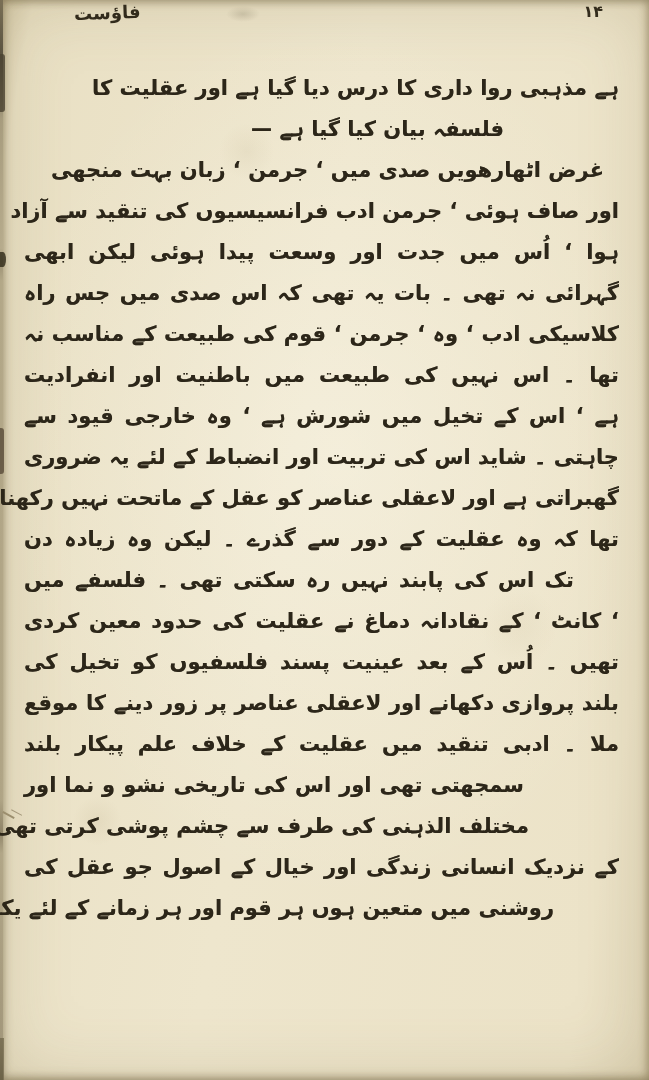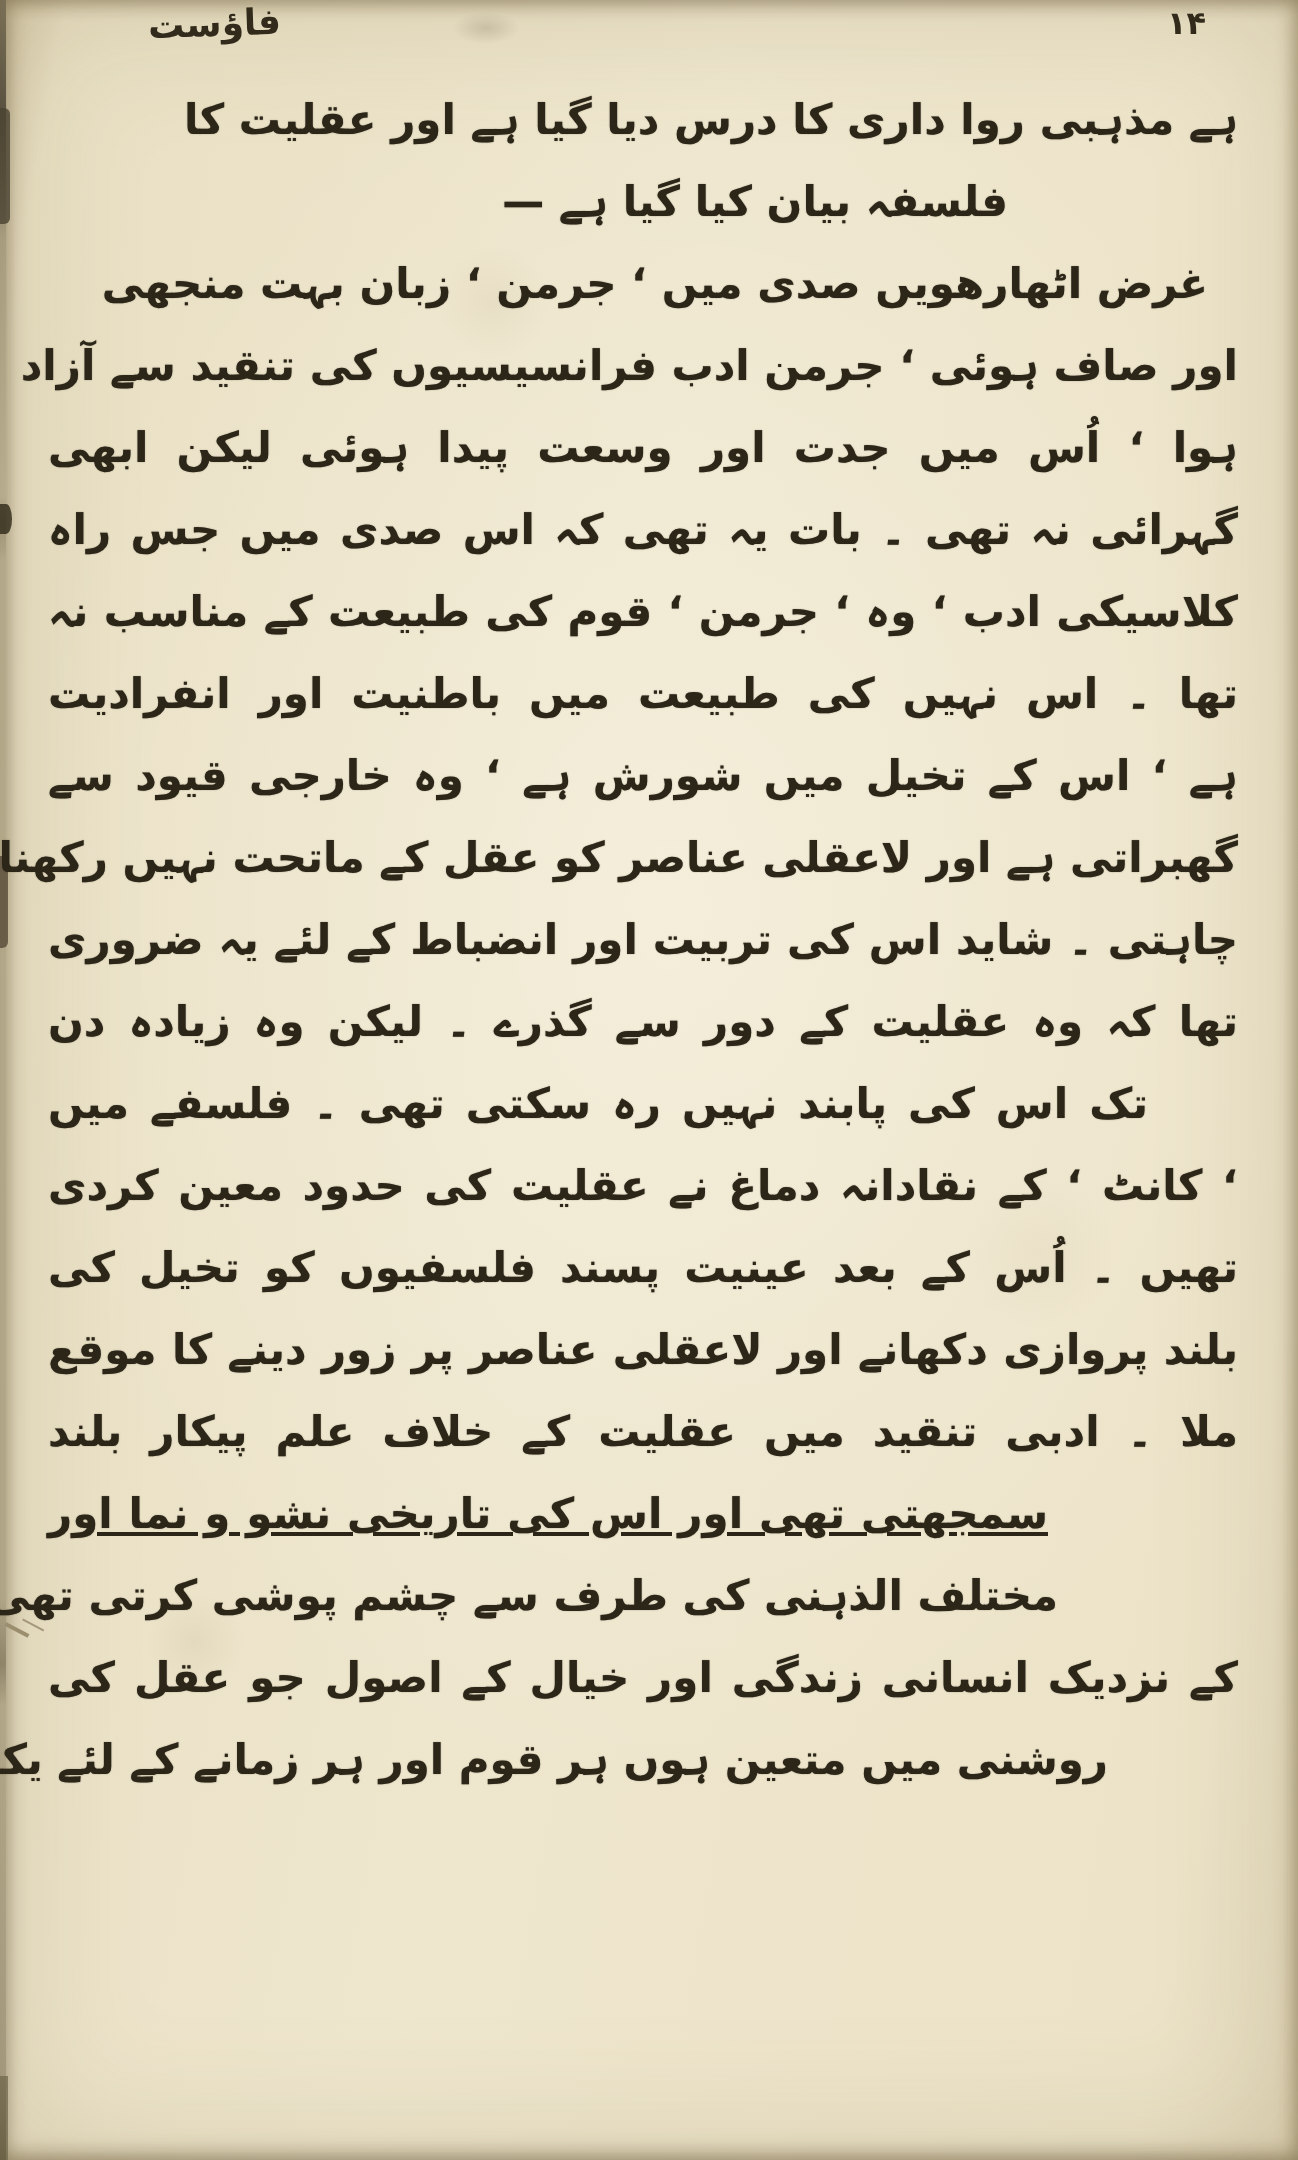--- a/index.html
+++ b/index.html
@@ -61,27 +61,27 @@
   .line{
     direction:rtl;unicode-bidi:embed;
     font-size:21px;font-weight:bold;
     height:41px;line-height:40px;
     text-align:justify;text-align-last:justify;
     white-space:nowrap;
     color:#2c2619;
     text-shadow:0 0 0.6px rgba(44,38,25,0.55);
     box-sizing:border-box;overflow:visible;
   }
-  .line.pl130{padding-left:128px;}
+  .line.pl130{padding-left:128px;margin-top:28px;}
   .line.pl135{padding-left:135px;}
   .line.pr15{padding-right:15px;}
   .line.pr45{padding-right:45px;}
   .line.pr65{padding-right:65px;}
   .line.pr90{padding-right:90px;}
-  .line.pr95{padding-right:95px;text-decoration:underline;}
+  .line.pr95{padding-right:95px;}
   .line.endline{text-align:left;text-align-last:right;padding-right:115px;}
 </style>
 </head>
 <body>
 
 <div class="paper">
   <div class="edge-left"></div>
   <div class="mark mark-topleft"></div>
   <div class="mark mark-blob"></div>
   <div class="mark mark-midbar"></div>
@@ -97,22 +97,22 @@
   <div class="textblock" id="textblock">
       <div class="line pl130" dir="rtl">ہے مذہبی روا داری کا درس دیا گیا ہے اور عقلیت کا</div>
       <div class="line endline" dir="rtl">فلسفہ بیان کیا گیا ہے —</div>
       <div class="line pl135 pr15" dir="rtl">غرض اٹھارھویں صدی میں ‘ جرمن ‘ زبان بہت منجھی</div>
       <div class="line" dir="rtl">اور صاف ہوئی ‘ جرمن ادب فرانسیسیوں کی تنقید سے آزاد</div>
       <div class="line" dir="rtl">ہوا ‘ اُس میں جدت اور وسعت پیدا ہوئی لیکن ابھی</div>
       <div class="line" dir="rtl">گہرائی نہ تھی ۔ بات یہ تھی کہ اس صدی میں جس راہ</div>
       <div class="line" dir="rtl">کلاسیکی ادب ‘ وہ ‘ جرمن ‘ قوم کی طبیعت کے مناسب نہ</div>
       <div class="line" dir="rtl">تھا ۔ اس نہیں کی طبیعت میں باطنیت اور انفرادیت</div>
       <div class="line" dir="rtl">ہے ‘ اس کے تخیل میں شورش ہے ‘ وہ خارجی قیود سے</div>
+      <div class="line" dir="rtl">چاہتی ۔ شاید اس کی تربیت اور انضباط کے لئے یہ ضروری</div>
       <div class="line" dir="rtl">گھبراتی ہے اور لاعقلی عناصر کو عقل کے ماتحت نہیں رکھنا</div>
-      <div class="line" dir="rtl">چاہتی ۔ شاید اس کی تربیت اور انضباط کے لئے یہ ضروری</div>
       <div class="line" dir="rtl">تھا کہ وہ عقلیت کے دور سے گذرے ۔ لیکن وہ زیادہ دن</div>
       <div class="line pr45" dir="rtl">تک اس کی پابند نہیں رہ سکتی تھی ۔ فلسفے میں</div>
       <div class="line" dir="rtl">‘ کانٹ ‘ کے نقادانہ دماغ نے عقلیت کی حدود معین کردی</div>
       <div class="line" dir="rtl">تھیں ۔ اُس کے بعد عینیت پسند فلسفیوں کو تخیل کی</div>
       <div class="line" dir="rtl">بلند پروازی دکھانے اور لاعقلی عناصر پر زور دینے کا موقع</div>
       <div class="line" dir="rtl">ملا ۔ ادبی تنقید میں عقلیت کے خلاف علم پیکار بلند</div>
       <div class="line pr95" dir="rtl">سمجھتی تھی اور اس کی تاریخی نشو و نما اور</div>
       <div class="line pr90" dir="rtl">مختلف الذہنی کی طرف سے چشم پوشی کرتی تھی ۔ اس</div>
       <div class="line" dir="rtl">کے نزدیک انسانی زندگی اور خیال کے اصول جو عقل کی</div>
       <div class="line pr65" dir="rtl">روشنی میں متعین ہوں ہر قوم اور ہر زمانے کے لئے یکساں</div>

